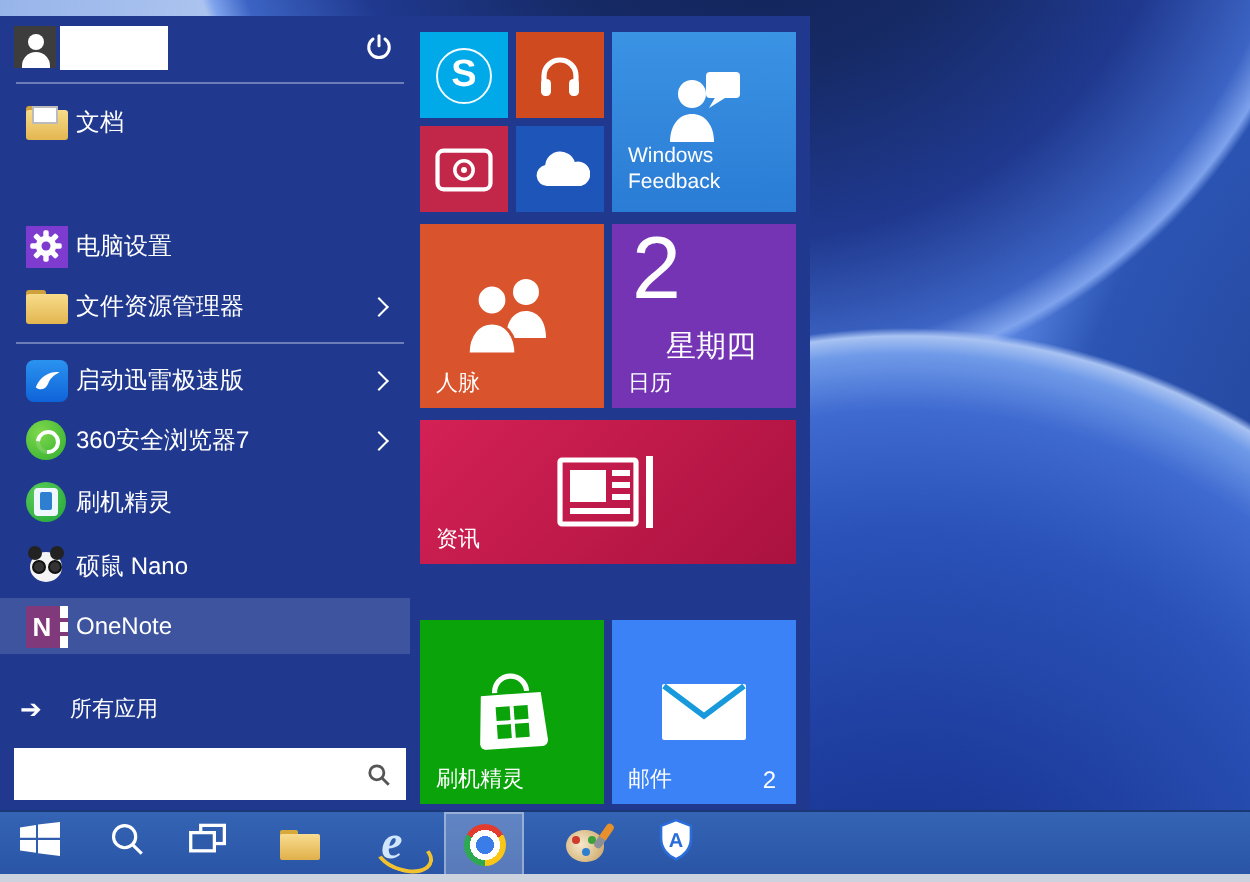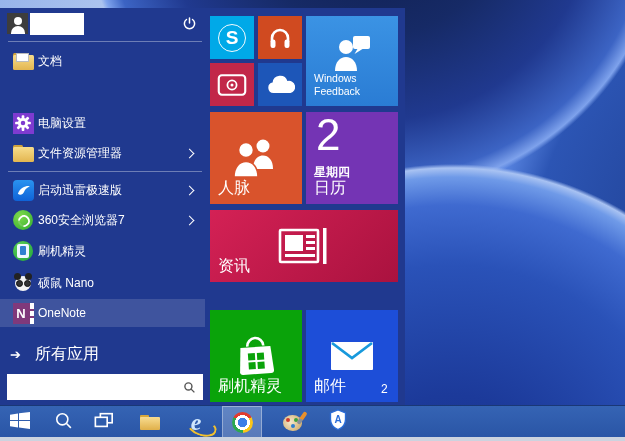--- a/index.html
+++ b/index.html
@@ -50,45 +50,45 @@
   .ic-shuoshu .ear.l{left:1px}.ic-shuoshu .ear.r{left:12px}
   .ic-shuoshu .eye{position:absolute;top:7px;width:7px;height:7px;border-radius:50%;background:#333;border:1.5px solid #111;}
   .ic-shuoshu .eye.l{left:2.5px}.ic-shuoshu .eye.r{left:10.5px}
   .ic-onenote{width:21px;height:21px;background:#80397b;position:relative;display:flex;align-items:center;justify-content:center;}
   .ic-onenote .n{font-size:13px;font-weight:bold;color:#fff;margin-right:4px;}
   .ic-onenote:after{content:"";position:absolute;right:0;top:0;width:4px;height:21px;background:linear-gradient(180deg,#fff 0 28%,#80397b 28% 38%,#fff 38% 62%,#80397b 62% 72%,#fff 72% 100%);}
 
   
   .all-apps{position:absolute;left:0;top:335px;width:205px;height:22px;display:flex;align-items:center;cursor:pointer;}
   .all-apps .arr{position:absolute;left:10px;font-size:13px;color:#fff;}
-  .all-apps .alabel{position:absolute;left:35px;font-size:16px;color:#fff;}
+  .all-apps .alabel{position:absolute;left:35px;font-size:11px;color:#fff;}
   .search-box{position:absolute;left:7px;top:366px;width:196px;height:26px;background:#fff;display:flex;align-items:center;}
   .search-box input{flex:1;border:none;outline:none;background:transparent;font-size:12px;padding:0 6px;color:#333;font-family:"Liberation Sans",sans-serif;}
   .search-box .mag{margin-right:7px;display:flex;}
 
   
   .tile{position:absolute;cursor:pointer;overflow:hidden;}
   .tile .t-icon{position:absolute;inset:0;display:flex;align-items:center;justify-content:center;}
-  .tile .t-label{position:absolute;left:8px;bottom:5px;font-size:16px;color:#fff;}
+  .tile .t-label{position:absolute;left:8px;bottom:5px;font-size:11px;color:#fff;}
   .tile .t-badge{position:absolute;right:10px;bottom:5px;font-size:12px;color:#fff;}
   .tile-skype{left:210px;top:8px;width:44px;height:43px;}
   .tile-music{left:258px;top:8px;width:44px;height:43px;}
   .tile-video{left:210px;top:55px;width:44px;height:43px;}
   .tile-onedrive{left:258px;top:55px;width:44px;height:43px;}
   .tile-feedback{left:306px;top:8px;width:92px;height:90px;background:linear-gradient(180deg,#3b93e4,#2a7cd4)!important;}
   .tile-people{left:210px;top:104px;width:92px;height:92px;}
   .tile-calendar{left:306px;top:104px;width:92px;height:92px;}
   .tile-news{left:210px;top:202px;width:188px;height:72px;background:linear-gradient(135deg,#d42155,#aa123f)!important;}
   .tile-store{left:210px;top:302px;width:92px;height:92px;}
   .tile-mail{left:306px;top:302px;width:92px;height:92px;}
   .skype-s{width:28px;height:28px;border:1.4px solid rgba(255,255,255,0.95);border-radius:50%;display:flex;align-items:center;justify-content:center;font-size:19px;font-weight:bold;color:#fff;}
   .tile-feedback .t-label{width:62px;line-height:1.3;font-size:10.5px;bottom:7px;}
   .tile-feedback .t-icon{top:-14px;}
   .cal-day{position:absolute;left:10px;top:-2px;font-size:44px;font-weight:300;color:#fff;}
-  .cal-week{position:absolute;left:8px;top:52px;font-size:12px;color:#fff;font-weight:bold;}
+  .cal-week{position:absolute;left:27px;top:52px;font-size:15px;color:#fff;}
 
   
   .taskbar{position:absolute;left:0;top:405px;width:625px;height:32px;
     background:linear-gradient(180deg,#3564b4,#2a55a6);border-top:1px solid rgba(10,25,70,0.5);}
   .tb-btn{position:absolute;top:0;width:40px;height:32px;display:flex;align-items:center;justify-content:center;cursor:pointer;}
   .tb-btn.active{background:rgba(255,255,255,0.22);box-shadow:inset 0 0 0 1px rgba(255,255,255,0.35);}
   .tb-folder{position:relative;width:20px;height:15px;}
   .tb-folder:before{content:"";position:absolute;left:0;top:0;width:9px;height:5px;border-radius:1px 1px 0 0;background:#d8a83c;}
   .tb-folder:after{content:"";position:absolute;left:0;top:2px;width:20px;height:13px;border-radius:1px;background:linear-gradient(180deg,#f8dc90,#e0b04a);}
   .ie-e{position:relative;font-size:24px;line-height:22px;font-style:italic;font-weight:bold;color:#cfe6fc;font-family:"Liberation Serif",serif;}
@@ -294,21 +294,21 @@
           <path d="M15 13 a8 8 0 0 1 16 0" fill="none" stroke="#fff" stroke-width="2.6"></path>
           <path d="M8 14 h30 l2 24 a3 3 0 0 1-3 3 h-28 a3 3 0 0 1-3-3 z" fill="#fff"></path>
           <rect x="15" y="20" width="7" height="7" fill="#0aa30a"></rect>
           <rect x="24" y="20" width="7" height="7" fill="#0aa30a"></rect>
           <rect x="15" y="29" width="7" height="7" fill="#0aa30a"></rect>
           <rect x="24" y="29" width="7" height="7" fill="#0aa30a"></rect>
         </svg>
       </span>
       <span class="t-label">刷机精灵</span>
     </div>
-    <div class="tile tile-mail" style="background: #1d4ed8; font-family: Liberation Mono, monospace;">
+    <div class="tile tile-mail" style="background: #3b82f6;">
       <span class="t-icon">
         <svg width="46" height="34" viewBox="0 0 46 34">
           <rect x="2" y="3" width="42" height="28" rx="1" fill="#fff"></rect>
           <path d="M3 4 L23 19 L43 4" fill="none" stroke="#1799dc" stroke-width="2.8"></path>
         </svg>
       </span>
       <span class="t-label">邮件</span>
       <span class="t-badge">2</span>
     </div>
   </div>

